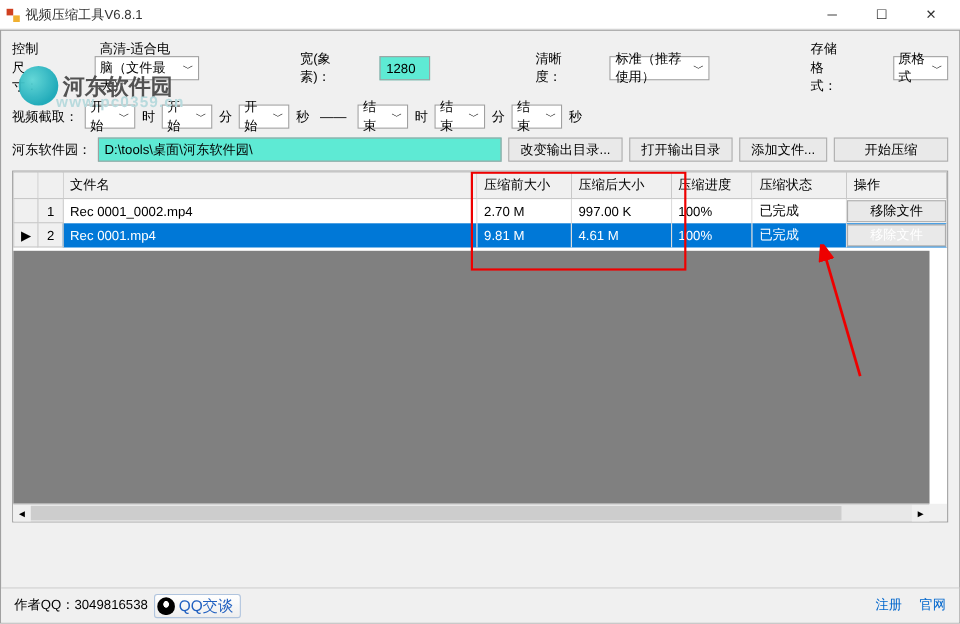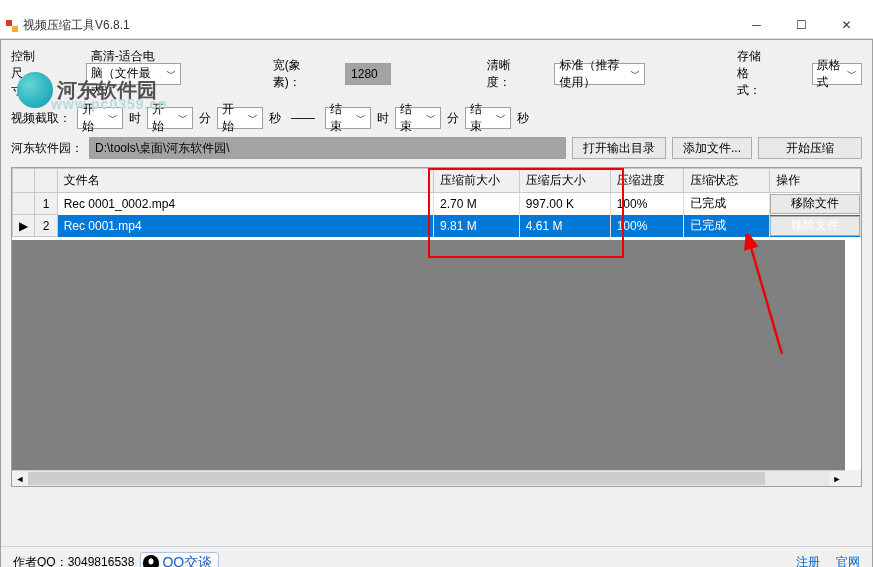--- a/index.html
+++ b/index.html
@@ -1,32 +1,32 @@
 <!DOCTYPE html>
 <html><head>
   <meta charset="utf-8">
   <style>
     * { margin: 0; padding: 0; box-sizing: border-box; font-family: "Microsoft YaHei", SimSun, sans-serif; font-size: 12px; }
     body { background: #fff; width: 873px; height: 567px; position: relative; overflow: hidden; }
     
-    .titlebar { height: 27px; background: #fff; display: flex; align-items: center; padding: 0 4px; border-bottom: 1px solid #e0e0e0; margin-top: 12px; }
+    .titlebar { height: 27px; background: #fff; display: flex; align-items: center; padding: 0 4px; border-bottom: 1px solid #e0e0e0; }
     .titlebar-icon { width: 14px; height: 14px; margin-right: 5px; display: inline-block; }
     .titlebar-icon::before { content:""; display:block; width:6px; height:6px; background:#d04020; position:relative; top:2px; left:2px; box-shadow: 6px 6px 0 #f0b030; }
     .titlebar-title { flex: 1; color: #333; }
     .win-controls { display: flex; }
     .win-btn { width: 45px; height: 26px; display:flex; align-items:center; justify-content:center; color:#333; }
     
     .main-area { background: #f0f0f0; border: 1px solid #a0a0a0; margin: 0; height: 540px; position:relative; }
     
     .row { display: flex; align-items: center; padding: 4px 10px; gap: 6px; }
     .row1 { padding-top: 8px; gap: 40px; }
     .label { color: #000; }
     .select { background: #fff; border: 1px solid #a0a0a0; height: 22px; padding: 0 4px; display:flex; align-items:center; justify-content:space-between; }
     .select .caret { margin-left:4px; font-size:10px; }
-    .textfield { background:#a3a3a3; border:1px solid #a0a0a0; height:22px; padding:0 5px; display:flex; align-items:center; }
+    .textfield { background:#5eead4; border:1px solid #a0a0a0; height:22px; padding:0 5px; display:flex; align-items:center; }
     
     .watermark { position:absolute; top:32px; left:16px; pointer-events:none; opacity:0.95; display:flex; align-items:center; gap:4px;}
     .watermark-logo { width:36px; height:36px; border-radius:50%; background: radial-gradient(circle at 35% 35%, #5dd6d6 0%, #18a8b8 70%); position:relative; }
     .watermark-text { font-size:20px; font-weight:bold; color:#4a4a4a; }
     .watermark-url { position:absolute; top:56px; left:50px; color:#b8dadd; font-size:14px; letter-spacing:1px; font-weight:bold;}
     
     .hint { color:#e00; }
     .aijianji { color:#e00; }
     .dash { margin: 0 4px; }
     
@@ -146,20 +146,21 @@
       </div>
     <span class="label">秒</span>
     <span style="width:6px"></span>
   </div>
 
   <div class="row row3">
     <span class="label">河东软件园：</span>
     <div class="textfield">
       <span>D:\tools\桌面\河东软件园\</span>
     </div>
+    <div class="btn">改变输出目录...</div>
     <div class="btn">打开输出目录</div>
     <div class="btn">添加文件...</div>
     <div class="btn" style="width:104px">开始压缩</div>
   </div>
 
   <div class="table-wrap">
     <table class="grid">
       <colgroup>
         <col class="col-pointer">
           <col class="col-idx">

